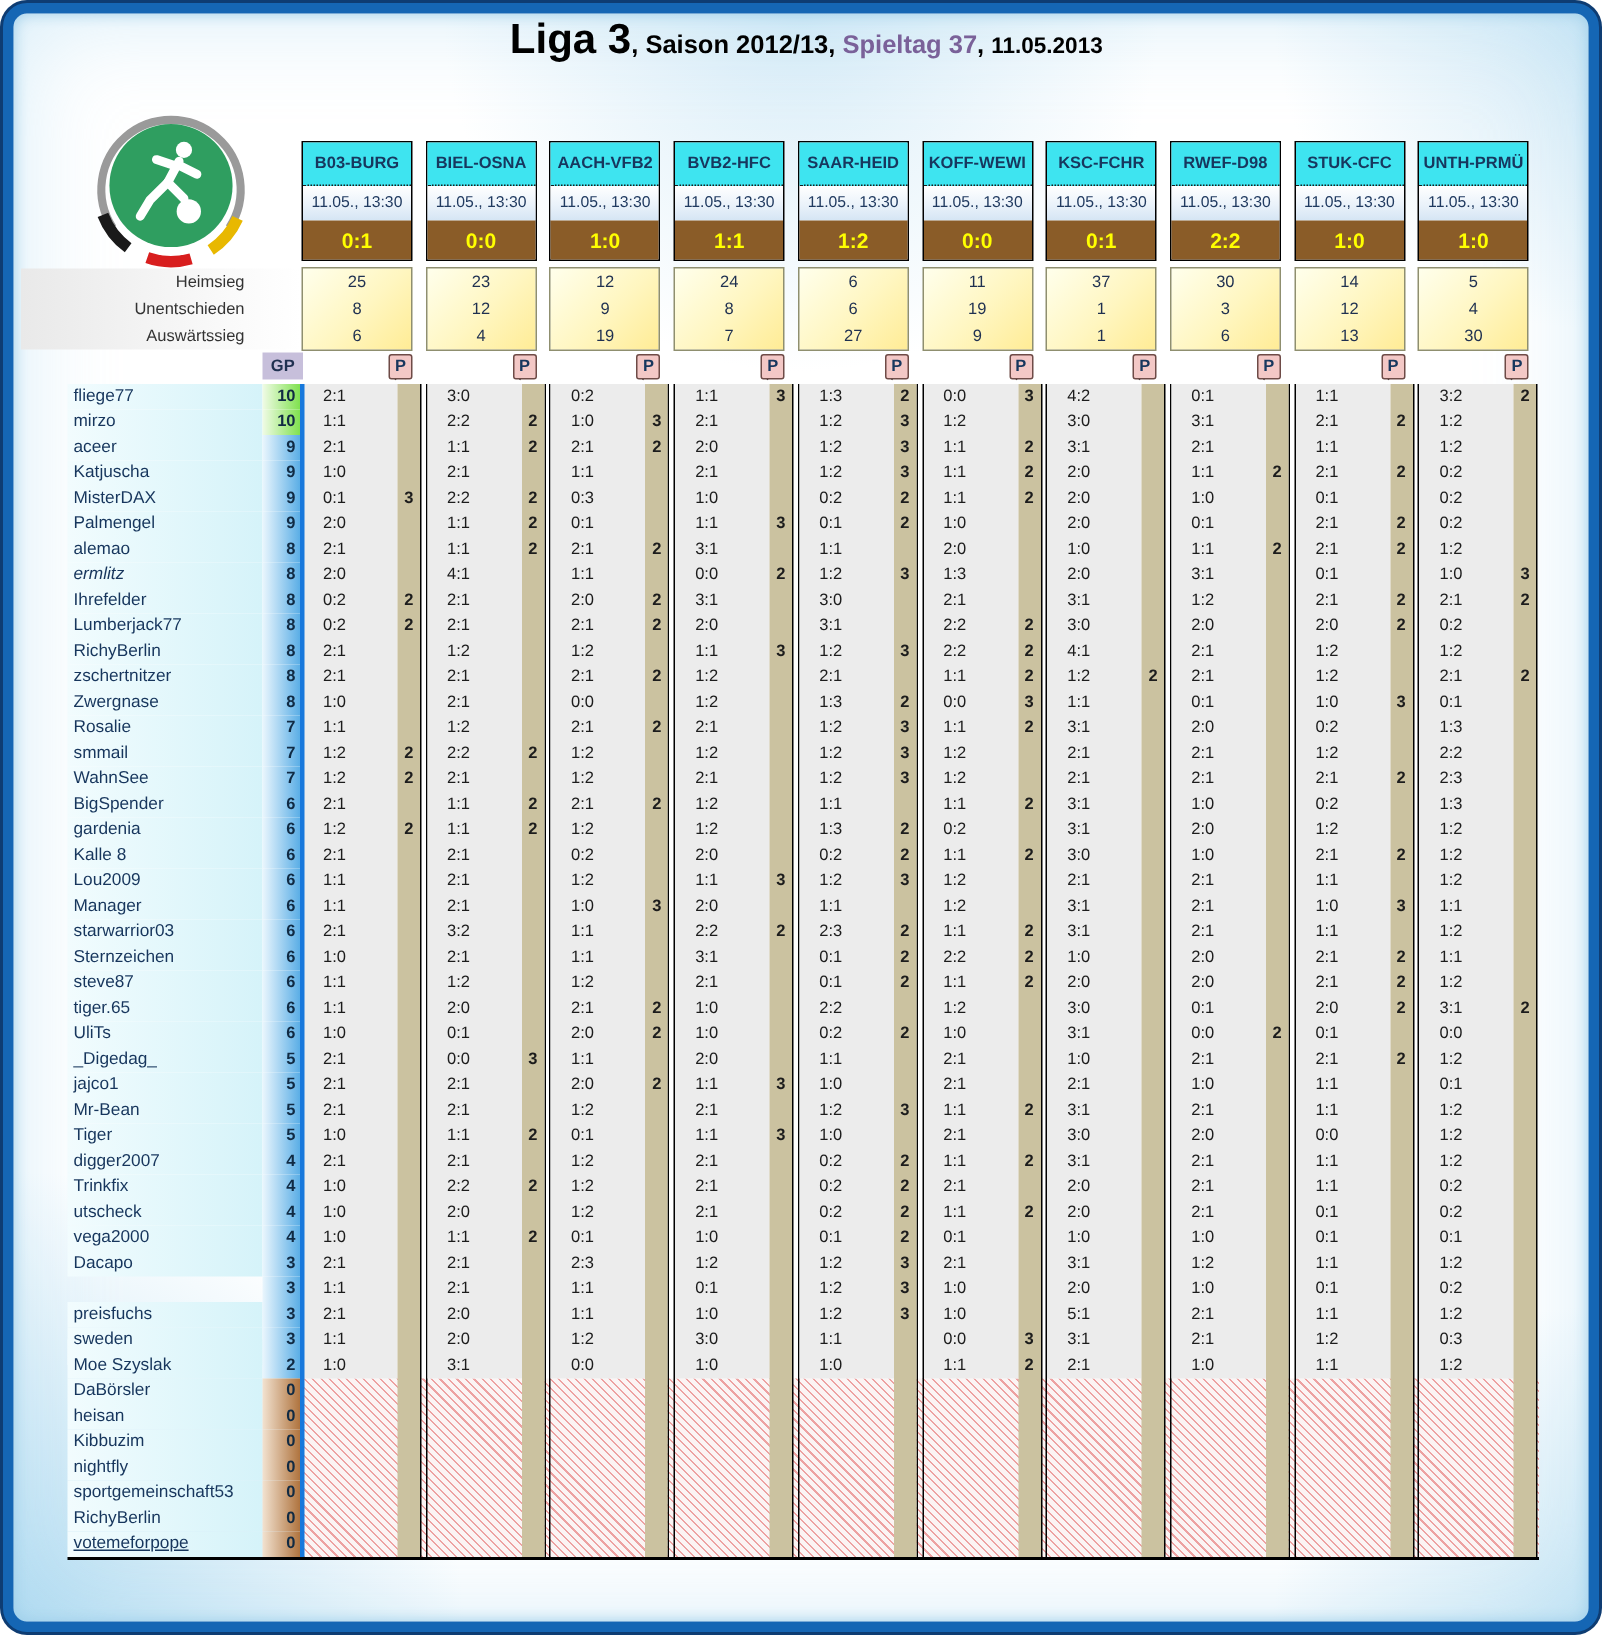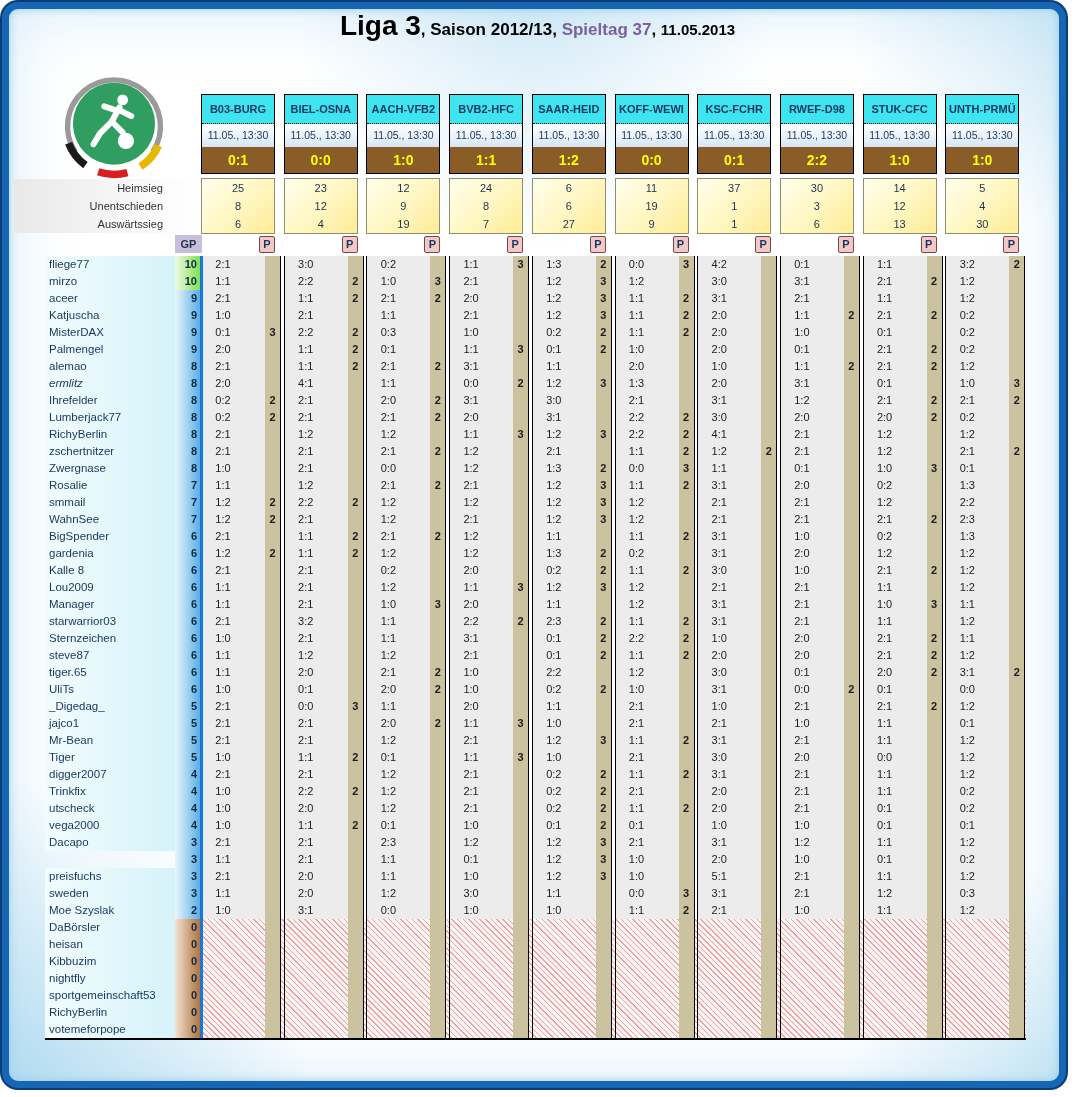--- a/index.html
+++ b/index.html
@@ -854,15 +854,15 @@
     <div class="namecell" style="top: 936px;">heisan</div>
     <div class="gpcell gp-zero" style="top: 936px;">0</div>
     <div class="namecell" style="top: 953px;">Kibbuzim</div>
     <div class="gpcell gp-zero" style="top: 953px;">0</div>
     <div class="namecell" style="top: 970px;">nightfly</div>
     <div class="gpcell gp-zero" style="top: 970px;">0</div>
     <div class="namecell" style="top: 987px;">sportgemeinschaft53</div>
     <div class="gpcell gp-zero" style="top: 987px;">0</div>
     <div class="namecell" style="top: 1004px;">RichyBerlin</div>
     <div class="gpcell gp-zero" style="top: 1004px;">0</div>
-    <div class="namecell" style="top: 1021px;">votemeforpope</div>
+    <div class="namecell" style="top: 1021px; text-decoration: underline;">votemeforpope</div>
     <div class="gpcell gp-zero" style="top: 1021px;">0</div>
   </div>
 
 </body></html>

